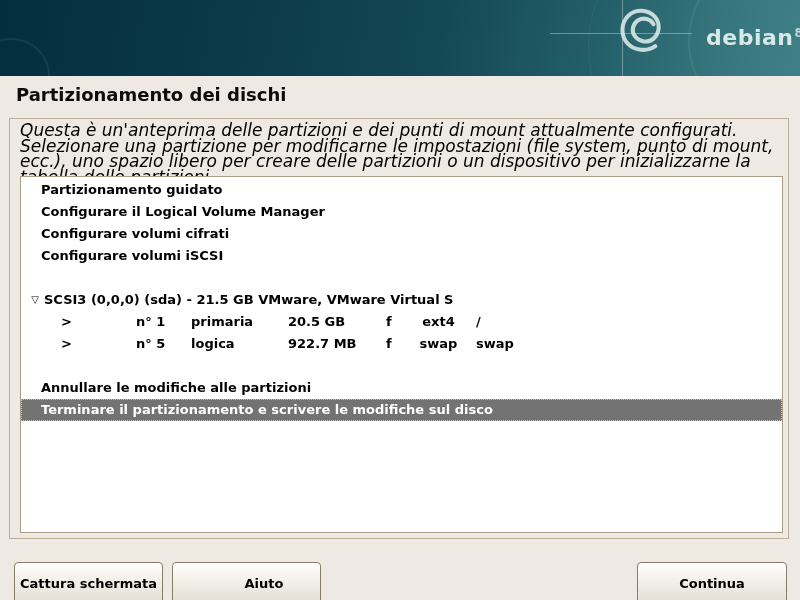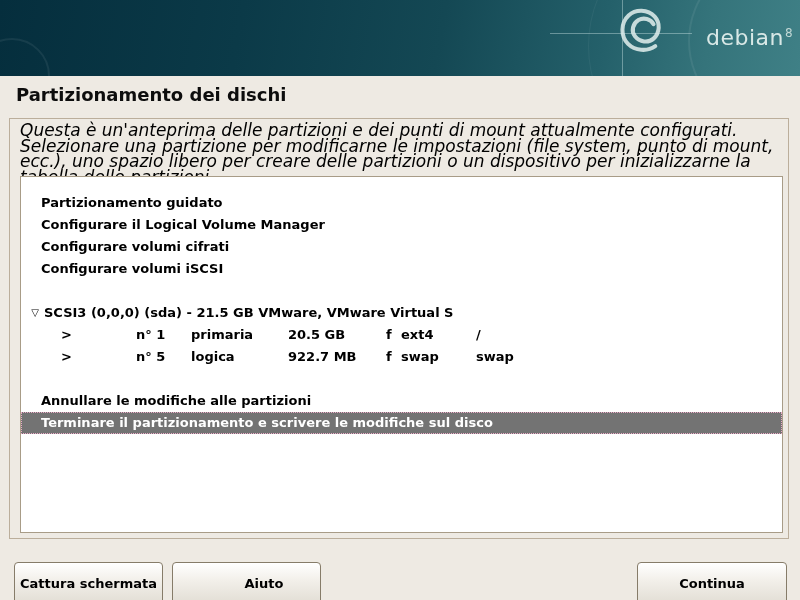--- a/index.html
+++ b/index.html
@@ -6,20 +6,21 @@
   body{
     width:800px;height:600px;position:relative;overflow:hidden;
     background:#eeeae3;
     font-family:"DejaVu Sans","Liberation Sans",sans-serif;
     color:#000;
   }
   
   .header{
     position:absolute;left:0;top:0;width:800px;height:76px;overflow:hidden;
     background:linear-gradient(100deg,#052e3d 0%,#0b3a48 30%,#144854 55%,#24606a 75%,#35747b 88%,#3f8086 100%);
+    font-weight:bold;
   }
   .hline{position:absolute;background:rgba(215,238,238,0.40);}
   .faint-circle{position:absolute;border-radius:50%;}
   .swirl{position:absolute;left:617px;top:5px;width:58px;height:58px;}
   .brand{
     position:absolute;left:706px;top:20px;font-size:22px;line-height:26px;
     color:#d8e8e6;letter-spacing:0.5px;
   }
   .brand sup{font-size:12px;color:#c2d8d6;margin-left:1px;}
   
@@ -33,34 +34,34 @@
   }
   .description{
     position:absolute;left:10px;top:4px;width:766px;
     font-style:italic;font-size:17px;line-height:15.5px;color:#000;
   }
   .listbox{
     position:absolute;left:10px;top:57px;right:5px;bottom:5px;
     background:#ffffff;border:1px solid #a89c87;box-sizing:border-box;
     overflow:hidden;
   }
-  .rows{padding-top:15px;border-radius:21px;}
+  .rows{padding-top:2px;border-radius:21px;}
   .row{height:22px;line-height:22px;font-size:13px;font-weight:bold;white-space:nowrap;}
   .row.simple{padding-left:20px;}
   .row.blank{}
   .row.disk{display:flex;align-items:center;}
   .expander{width:16px;margin-left:6px;text-align:center;font-size:10px;font-weight:normal;}
   .disk-label{margin-left:1px;}
   .row.part{display:flex;}
   .p-marker{margin-left:40px;width:35px;}
   .p-num{width:55px;margin-left:40px;}
   .p-type{width:97px;}
   .p-size{width:56px;text-align:right;}
   .p-flag{margin-left:42px;width:15px;}
-  .p-fs{width:75px;}
+  .p-fs{width:75px;text-align:center;}
   .row.selected{
     background:#737373;color:#ffffff;
     border:1px dotted #eba9c6;box-sizing:border-box;
     height:22px;line-height:19px;padding-left:19px;
   }
   
   .btn{
     position:absolute;top:562px;height:42px;box-sizing:border-box;
     border:1px solid #867c69;border-radius:4px;
     background:linear-gradient(#ffffff,#f2efe9 45%,#e2ded5);

